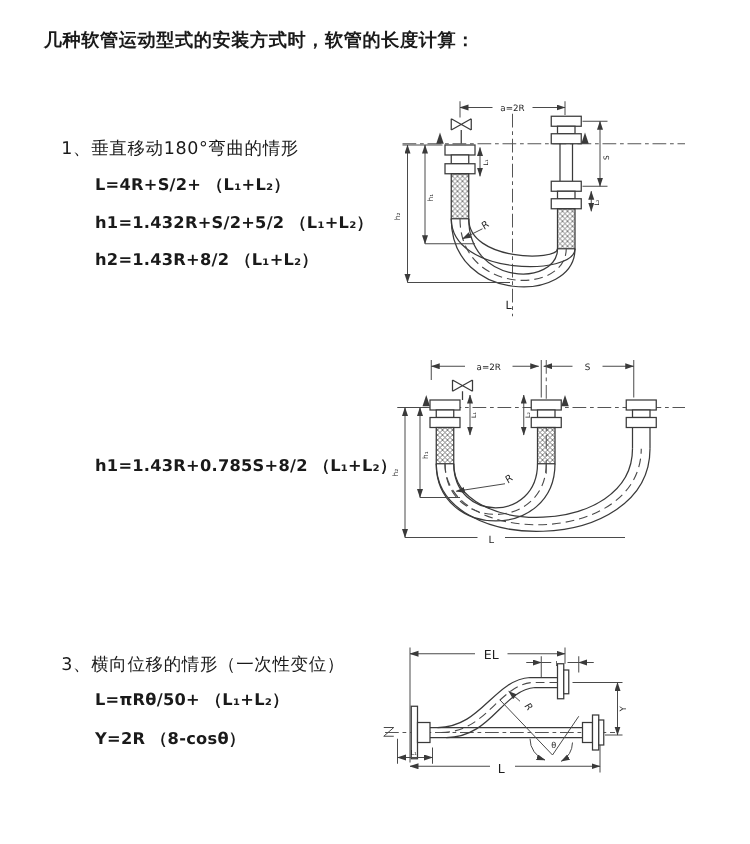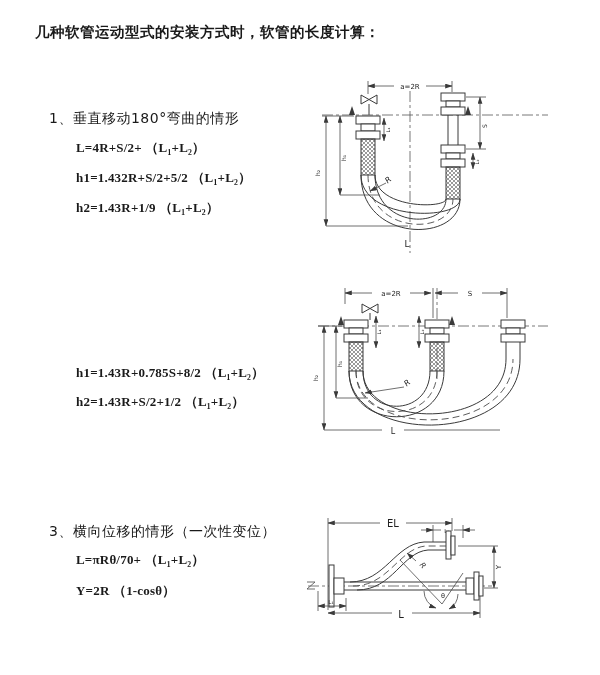--- a/index.html
+++ b/index.html
@@ -1,47 +1,46 @@
 <!DOCTYPE html>
 <html><head>
 <meta charset="utf-8">
 <style>
   html,body{margin:0;padding:0;background:#fff;}
   .page{position:relative;width:600px;height:675px;background:#ffffff;overflow:hidden;
         font-family:"DejaVu Sans","Liberation Sans",sans-serif;color:#1a1a1a;}
   .title{position:absolute;left:35px;top:23px;font-size:14.5px;font-weight:bold;letter-spacing:0.5px;}
   .sec-heading{position:absolute;font-size:14px;font-weight:normal;letter-spacing:0.5px;}
-  .formula{position:absolute;font-size:13px;font-weight:600;letter-spacing:0.2px;font-family:Liberation Serif, serif;}
+  .formula{position:absolute;font-size:13px;font-weight:600;letter-spacing:0.2px;}
   svg{position:absolute;overflow:visible;}
   svg text{font-family:"DejaVu Sans","Liberation Sans",sans-serif;fill:#1f1f1f;}
   .ln{stroke:#3a3a3a;stroke-width:1;fill:none;}
   .thin{stroke:#4a4a4a;stroke-width:0.8;fill:none;}
   .cl{stroke:#555;stroke-width:0.8;fill:none;stroke-dasharray:11 3 3 3;}
   .dash{stroke:#4a4a4a;stroke-width:0.9;fill:none;stroke-dasharray:7 4;}
   .fl{fill:#ffffff;stroke:#3a3a3a;stroke-width:1;}
   .arrw{fill:#3a3a3a;}
 </style>
 </head>
 <body>
 
 <div class="page">
 
   <div class="title">几种软管运动型式的安装方式时，软管的长度计算：</div>
 
   <div class="sec-heading" style="left:49px;top:110px">1、垂直移动180°弯曲的情形</div>
   <div class="formula" style="left:76px;top:139px">L=4R+S/2+ （L₁+L₂）</div>
   <div class="formula" style="left:76px;top:169px">h1=1.432R+S/2+5/2 （L₁+L₂）</div>
-  <div class="formula" style="left:76px;top:199px">h2=1.43R+1/9 （L₁+L₂）</div>
+  <div class="formula" style="left:76px;top:199px">h2=1.43R+8/2 （L₁+L₂）</div>
 
   <div class="formula" style="left:76px;top:364px">h1=1.43R+0.785S+8/2 （L₁+L₂）</div>
-  <div class="formula" style="left:76px;top:393px">h2=1.43R+S/2+1/2 （L₁+L₂）</div>
 
   <div class="sec-heading" style="left:49px;top:523px">3、横向位移的情形（一次性变位）</div>
-  <div class="formula" style="left:76px;top:551px">L=πRθ/70+ （L₁+L₂）</div>
-  <div class="formula" style="left:76px;top:582px">Y=2R （1-cosθ）</div>
+  <div class="formula" style="left:76px;top:551px">L=πRθ/50+ （L₁+L₂）</div>
+  <div class="formula" style="left:76px;top:582px">Y=2R （8-cosθ）</div>
 
   <svg style="left:310px;top:73px" width="290" height="192" viewBox="0 0 290 192">
     <defs>
       <marker id="ar1" markerWidth="9" markerHeight="7" refX="8.5" refY="3" orient="auto-start-reverse">
         <path d="M0,0 L9,3 L0,6 z" fill="#3a3a3a"></path>
       </marker>
       <pattern id="hp1" patternUnits="userSpaceOnUse" width="4" height="4">
         <path d="M0,4 L4,0 M0,0 L4,4" stroke="#555" stroke-width="0.6"></path>
       </pattern>
     </defs>

